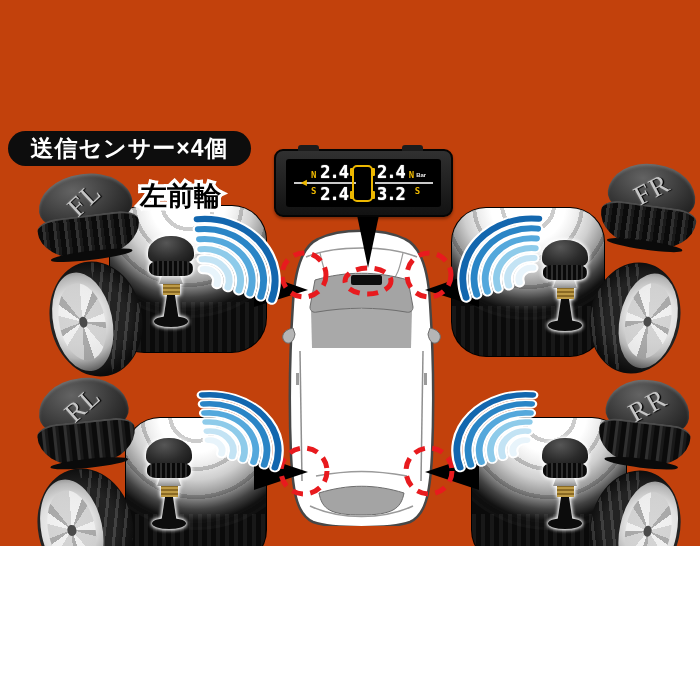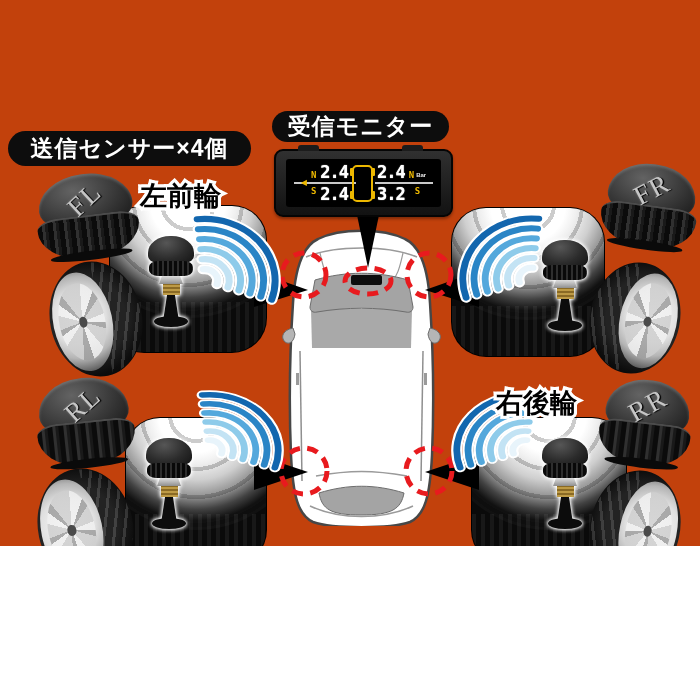--- a/index.html
+++ b/index.html
@@ -130,21 +130,20 @@
     <g fill="none" stroke="#e81a1e" stroke-width="5" stroke-dasharray="11 7.5">
       <circle cx="304" cy="275" r="22"></circle>
       <circle cx="429" cy="275" r="22"></circle>
       <ellipse cx="368" cy="281" rx="23" ry="13"></ellipse>
       <circle cx="304" cy="471" r="23"></circle>
       <circle cx="429" cy="471" r="23"></circle>
     </g>
   </svg>
 
   <div class="pill" style="left:8px;top:131px;width:243px;height:35px;">送信センサー×4個</div>
-  <div class="pill" style="left:272px;top:111px;width:177px;height:31px;">受信モニター</div>
 
   <div class="monitor">
     <div class="mon-tab" style="left:22px;"></div>
     <div class="mon-tab" style="right:28px;"></div>
     <div class="screen">
       <i class="midline" style="left:8px;width:62px;"></i>
       <i class="midline" style="right:8px;width:58px;"></i>
       <span class="scr-alert">◀</span>
       <div class="mcol">
         <span class="marker">N</span>
@@ -359,15 +358,14 @@
       <g fill="none" stroke-width="8.5" stroke-linecap="round">
         <path d="M -1,32.4 A 86,86 0 0 1 89.8,144.6" stroke="#1266ae"></path>
         <path d="M 0.4,46.4 A 72,72 0 0 1 76.5,140.2" stroke="#2a85c6"></path>
         <path d="M 1.9,60.3 A 58,58 0 0 1 63.2,135.9" stroke="#54a8dc"></path>
         <path d="M 3.4,74.2 A 44,44 0 0 1 49.8,131.6" stroke="#8ecbea"></path>
         <path d="M 4.9,88.2 A 30,30 0 0 1 36.5,127.3" stroke="#c3e3f4"></path>
         <path d="M 6.3,102.1 A 16,16 0 0 1 23.2,122.9" stroke="#e8f4fb"></path>
       </g>
     </svg>
   </div>
-  <div class="wheel-label" style="left:496px;top:390px;">右後輪</div>
 
 </div>
 
 </body></html>

